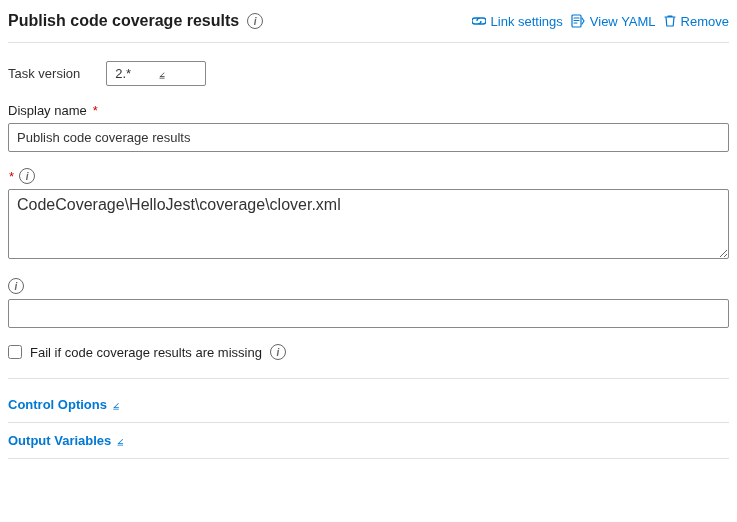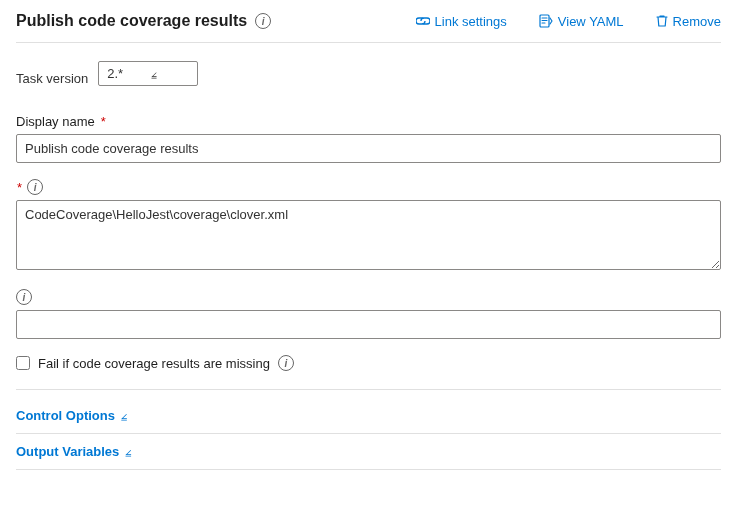--- a/index.html
+++ b/index.html
@@ -5,21 +5,21 @@
     * { box-sizing: border-box; margin: 0; padding: 0; }
     body {
       font-family: "Segoe UI", Arial, sans-serif;
       font-size: 13px;
       color: #333;
       background: #fff;
       width: 737px;
       min-height: 522px;
     }
     .container {
-      padding: 12px 16px;
+      padding: 12px 8px;
     }
     .header {
       display: flex;
       align-items: center;
       justify-content: space-between;
       margin-bottom: 18px;
       border-bottom: 1px solid #e0e0e0;
       padding-bottom: 12px;
     }
     .header-left {
@@ -42,36 +42,36 @@
       border-radius: 50%;
       font-size: 10px;
       color: #666;
       font-style: italic;
       font-weight: bold;
       cursor: default;
     }
     .header-actions {
       display: flex;
       align-items: center;
-      gap: 32px;
+      gap: 8px;
     }
     .action-link {
       display: flex;
       align-items: center;
       gap: 5px;
       color: #0078d4;
       cursor: pointer;
       font-size: 13px;
       text-decoration: none;
     }
     .task-version-row {
       display: flex;
-      align-items: flex-end;
-      gap: 10px;
-      margin-bottom: 28px;
+      align-items: center;
+      gap: 26px;
+      margin-bottom: 17px;
     }
     .task-version-label {
       font-size: 13px;
       color: #333;
       white-space: nowrap;
     }
     .task-version-select {
       display: flex;
       align-items: center;
       border: 1px solid #8a8886;
@@ -113,21 +113,21 @@
       font-size: 13px;
       color: #333;
       outline: none;
       font-family: inherit;
     }
     .form-textarea {
       width: 100%;
       border: 1px solid #8a8886;
       border-radius: 2px;
       padding: 6px 8px;
-      font-size: 13px;
+      font-size: 16px;
       color: #333;
       outline: none;
       font-family: inherit;
       min-height: 70px;
       resize: vertical;
     }
     .checkbox-row {
       display: flex;
       align-items: center;
       gap: 8px;

